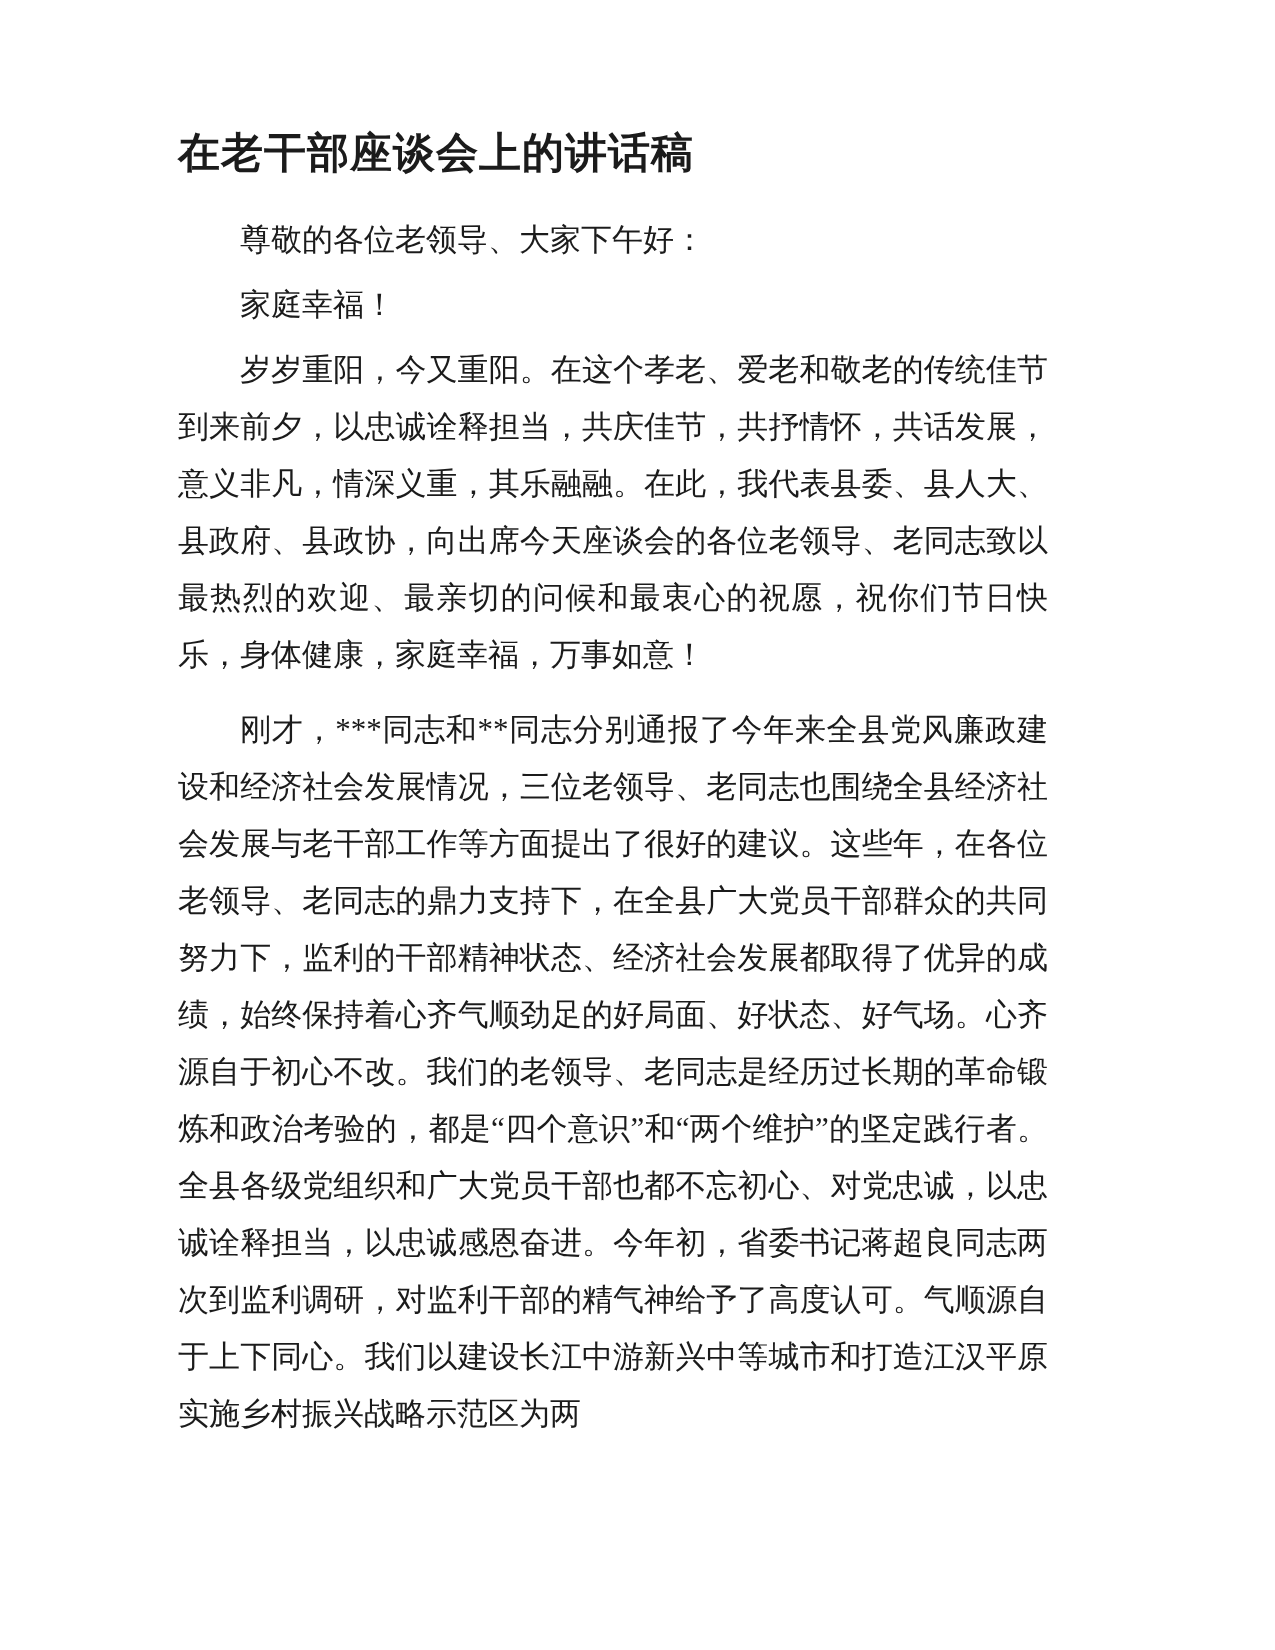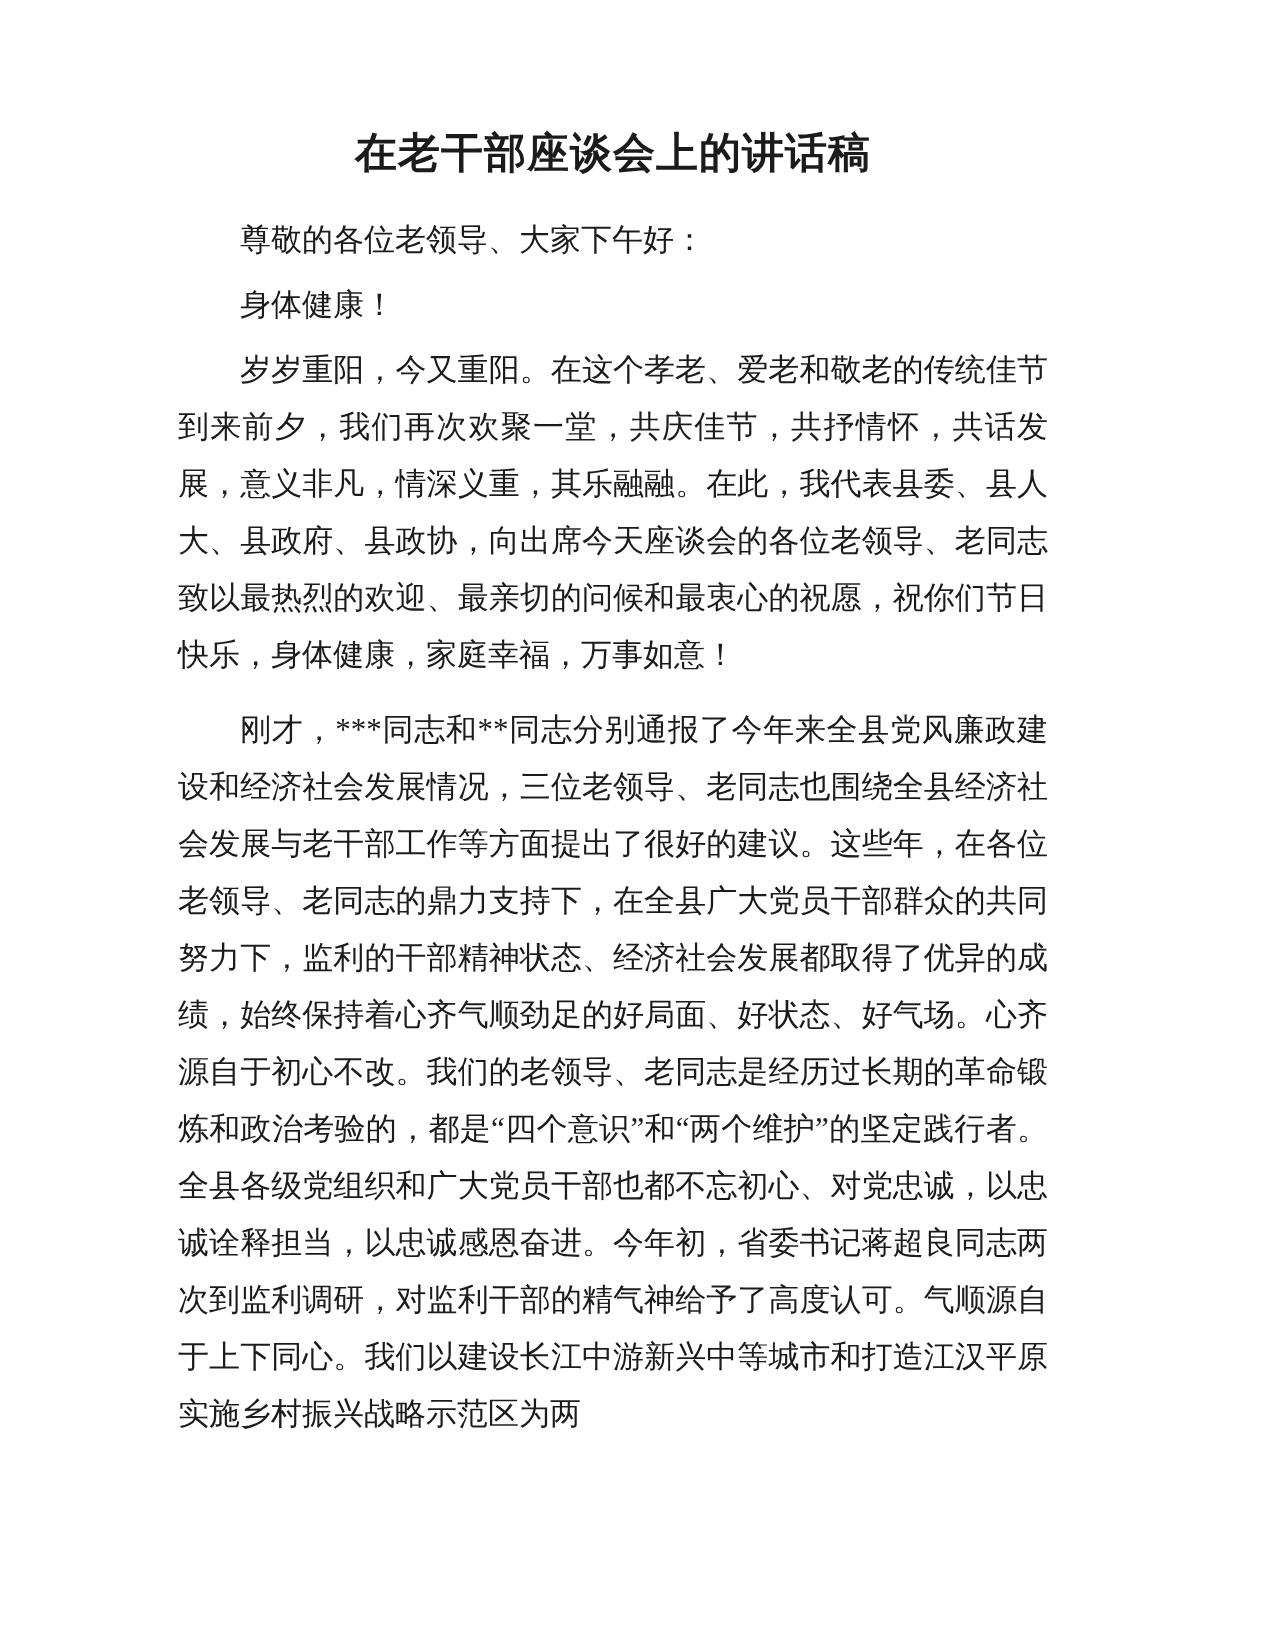--- a/index.html
+++ b/index.html
@@ -13,21 +13,21 @@
       overflow: hidden;
     }
     .page {
       width: 1275px;
       height: 1650px;
       padding: 126px 227px 40px 178px;
       background: #ffffff;
     }
     .title {
       margin: 0 0 30px 0;
-      text-align: center;
+      text-align: left;
       font-size: 42px;
       font-weight: 700;
       letter-spacing: 1px;
       line-height: 1.3;
     }
     .para {
       margin: 0 0 8px 0;
       font-size: 31px;
       line-height: 57px;
       text-align: justify;
@@ -37,18 +37,18 @@
     .para.gap-before { margin-top: 18px; }
   </style>
 </head>
 <body>
 
 <div class="page">
   <h1 class="title">在老干部座谈会上的讲话稿</h1>
 
   <p class="para">尊敬的各位老领导、大家下午好：</p>
 
-  <p class="para">身体健康！</p>
+  <p class="para">家庭幸福！</p>
 
-  <p class="para">岁岁重阳，今又重阳。在这个孝老、爱老和敬老的传统佳节到来前夕，我们再次欢聚一堂，共庆佳节，共抒情怀，共话发展，意义非凡，情深义重，其乐融融。在此，我代表县委、县人大、县政府、县政协，向出席今天座谈会的各位老领导、老同志致以最热烈的欢迎、最亲切的问候和最衷心的祝愿，祝你们节日快乐，身体健康，家庭幸福，万事如意！</p>
+  <p class="para">岁岁重阳，今又重阳。在这个孝老、爱老和敬老的传统佳节到来前夕，以忠诚诠释担当，共庆佳节，共抒情怀，共话发展，意义非凡，情深义重，其乐融融。在此，我代表县委、县人大、县政府、县政协，向出席今天座谈会的各位老领导、老同志致以最热烈的欢迎、最亲切的问候和最衷心的祝愿，祝你们节日快乐，身体健康，家庭幸福，万事如意！</p>
 
   <p class="para gap-before">刚才，***同志和**同志分别通报了今年来全县党风廉政建设和经济社会发展情况，三位老领导、老同志也围绕全县经济社会发展与老干部工作等方面提出了很好的建议。这些年，在各位老领导、老同志的鼎力支持下，在全县广大党员干部群众的共同努力下，监利的干部精神状态、经济社会发展都取得了优异的成绩，始终保持着心齐气顺劲足的好局面、好状态、好气场。心齐源自于初心不改。我们的老领导、老同志是经历过长期的革命锻炼和政治考验的，都是“四个意识”和“两个维护”的坚定践行者。全县各级党组织和广大党员干部也都不忘初心、对党忠诚，以忠诚诠释担当，以忠诚感恩奋进。今年初，省委书记蒋超良同志两次到监利调研，对监利干部的精气神给予了高度认可。气顺源自于上下同心。我们以建设长江中游新兴中等城市和打造江汉平原实施乡村振兴战略示范区为两</p>
 </div>
 
 </body></html>

